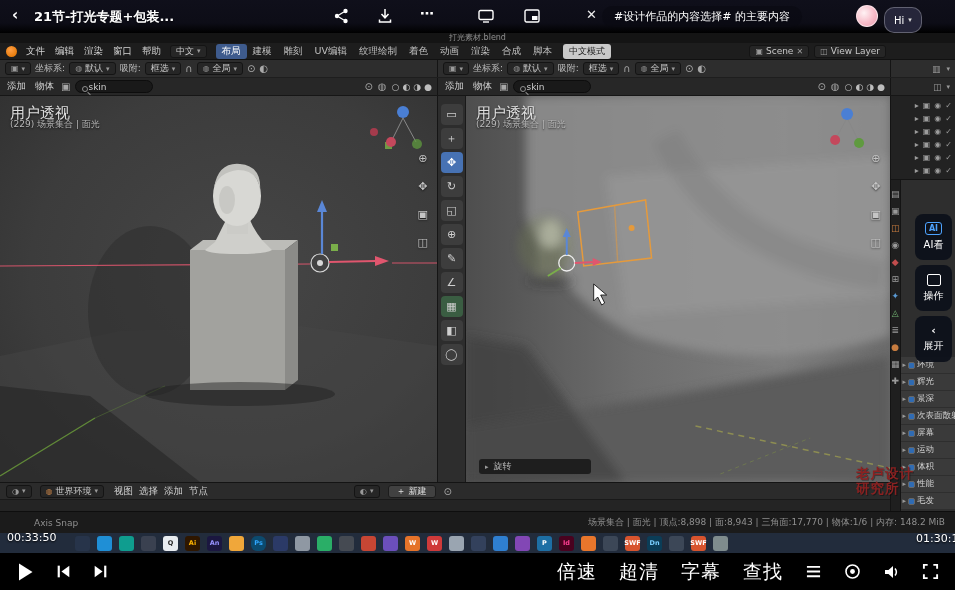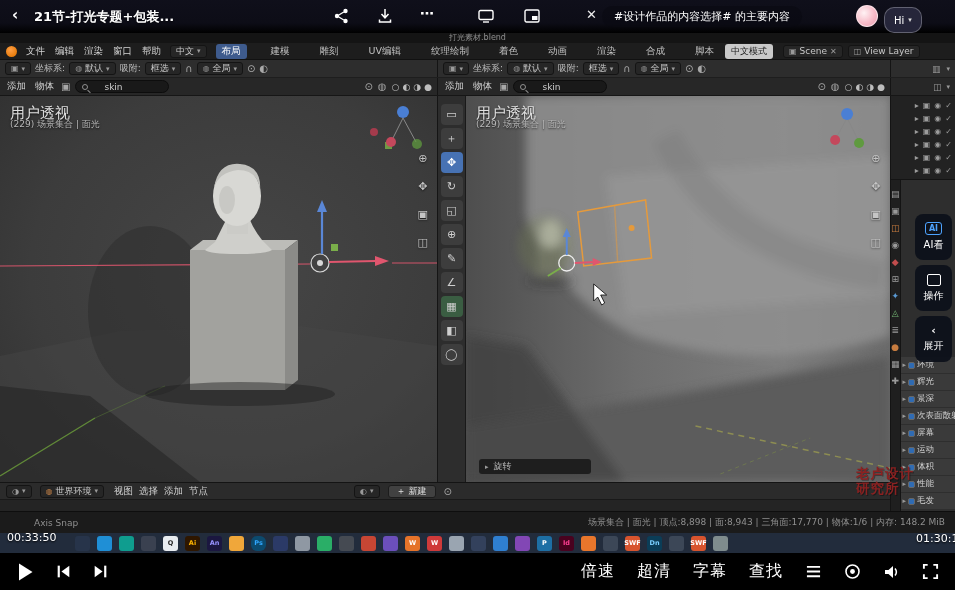--- a/index.html
+++ b/index.html
@@ -9,42 +9,42 @@
 
 
 .blender{position:absolute;left:0;top:33px;width:955px;height:500px;background:#1d1d1d;color:#ccc;font-size:10px}
 .bl-titlebar{height:10px;background:#141414;display:flex;justify-content:center;font-size:8px;color:#8f8f8f;line-height:10px}
 .bl-menubar{height:16px;background:#1d1d1d;display:flex;align-items:center;gap:5px;padding:0 6px 0 6px;font-size:9.5px;white-space:nowrap}
 .bl-logo{width:11px;height:11px;border-radius:50%;background:radial-gradient(circle at 40% 35%,#ff9f45,#e87d0d 70%);flex:0 0 auto}
 .menus{display:flex;gap:2px}
 .menu-item{color:#d4d4d4;padding:0 4px}
 .chip{display:inline-flex;align-items:center;gap:3px;background:#262626;border:1px solid #141414;border-radius:3px;padding:0 5px;font-size:9px;color:#c8c8c8;height:13px;white-space:nowrap}
 .chip .ic{color:#9a9a9a;font-size:8px}
-.workspaces{display:flex;gap:18px;margin-left:4px}
+.workspaces{display:flex;gap:0;margin-left:4px}
 .ws-tab{padding:1px 6px;border-radius:3px;color:#c2c2c2}
 .ws-tab.active{background:#3e5b8d;color:#fff}
 .lang-mode{background:#c9c9c9;color:#222;border-radius:3px;padding:1px 6px;font-size:9px}
 .mb-spacer{flex:1}
 .caret{font-size:7px;color:#9a9a9a}
 
 .bl-vpheader{height:19px;background:#2d2d2d;display:flex;align-items:stretch;border-top:1px solid #111;border-bottom:1px solid #1e1e1e}
 .vph{display:flex;align-items:center;gap:4px;padding:0 5px;white-space:nowrap}
 .vph.left{width:437px}
 .vph.right{width:453px;border-left:1px solid #141414}
 .vph.col3{width:65px;border-left:1px solid #141414;justify-content:flex-end;color:#9a9a9a;font-size:9px;gap:6px}
 .vph-label{color:#b9b9b9;font-size:9px}
 .hicon{color:#a8a8a8;font-size:10px}
 
 .bl-toolrow{height:18px;background:#272727;display:flex;align-items:stretch;border-bottom:1px solid #161616}
 .trow{display:flex;align-items:center;gap:5px;padding:0 5px;white-space:nowrap}
 .trow.left{width:437px}
 .trow.right{width:453px;border-left:1px solid #141414}
 .trow.col3{width:65px;border-left:1px solid #141414;justify-content:flex-end;color:#9a9a9a;font-size:9px;gap:5px}
 .trow .menu-item{font-size:9.5px;padding:0 2px}
-.search{display:flex;align-items:center;background:#191919;border:1px solid #0d0d0d;border-radius:8px;height:13px;padding:0 6px;gap:16px}
+.search{display:flex;align-items:flex-end;background:#191919;border:1px solid #0d0d0d;border-radius:8px;height:13px;padding:0 6px;gap:0}
 .search input{background:transparent;border:none;outline:none;color:#ccc;font-size:9px;width:58px;font-family:inherit}
 .mag{width:6px;height:6px;border:1px solid #8f8f8f;border-radius:50%;position:relative;flex:0 0 auto}
 .mag::after{content:"";position:absolute;width:4px;height:1px;background:#8f8f8f;transform:rotate(45deg);left:4px;top:6px}
 .tr-spacer{flex:1}
 .spheres{display:flex;gap:3px;color:#bdbdbd;font-size:9px}
 
 .bl-main{position:relative;height:386px;background:#2a2a2a}
 .vp-left{position:absolute;left:0;top:0;width:437px;height:386px;overflow:hidden}
 .vp-right{position:absolute;left:437px;top:0;width:453px;height:386px;display:flex;border-left:1px solid #151515}
 .tools{width:28px;background:#2d2d2d;border-right:1px solid #191919;display:flex;flex-direction:column;align-items:center;gap:3px;padding-top:8px}
@@ -79,21 +79,21 @@
 .watermark{position:absolute;left:856px;top:466px;z-index:6;color:#8b2121;font-weight:bold;font-size:13.5px;line-height:15px;font-family:"DejaVu Serif","Liberation Serif",serif;text-shadow:1px 1px 0 rgba(0,0,0,.35);letter-spacing:1px}
 
 
 .taskbar{position:absolute;left:0;top:533px;width:955px;height:20px;background:#222c3c;display:flex;align-items:center;gap:7px;padding-left:75px}
 .tb-icon{width:15px;height:15px;border-radius:3px;display:flex;align-items:center;justify-content:center;flex:0 0 auto}
 .tb-label{font-size:6.5px;font-weight:bold;color:#fff;line-height:1}
 
 
 .playerbar{position:absolute;left:0;top:553px;width:955px;height:37px;background:#000;display:flex;align-items:center;padding:0 16px;gap:22px}
 .pb-btn{display:flex;align-items:center;justify-content:center}
-.pb-text{color:#fff;font-size:16px;letter-spacing:1px;white-space:nowrap}
+.pb-text{color:#fff;font-size:19px;letter-spacing:1px;white-space:nowrap}
 .pb-spacer{flex:1}
 
 
 .top-overlay{position:absolute;left:0;top:0;width:955px;height:33px;z-index:30;background:linear-gradient(180deg,rgba(16,16,28,.95) 0%,rgba(16,16,28,.8) 70%,rgba(16,16,28,0) 100%)}
 .ov-back{position:absolute;left:12px;top:6px;color:#fff;font-size:15px;font-weight:bold}
 .ov-title{position:absolute;left:34px;top:8px;color:#fff;font-size:13px;font-weight:bold;text-shadow:0 1px 2px rgba(0,0,0,.6);white-space:nowrap}
 .ov-ic{position:absolute;top:8px;color:#fff}
 .ov-close{position:absolute;left:586px;top:7px;color:#eee;font-size:13px}
 .danmaku{position:absolute;left:602px;top:6px;height:21px;line-height:21px;background:rgba(10,10,18,.62);border-radius:11px;color:#fff;font-size:11px;padding:0 12px;white-space:nowrap}
 .avatar{position:absolute;left:856px;top:5px;width:22px;height:22px;border-radius:50%;background:radial-gradient(circle at 35% 35%,#fff2f4,#f7bcc9 55%,#e89aae);border:1px solid rgba(255,255,255,.55)}

